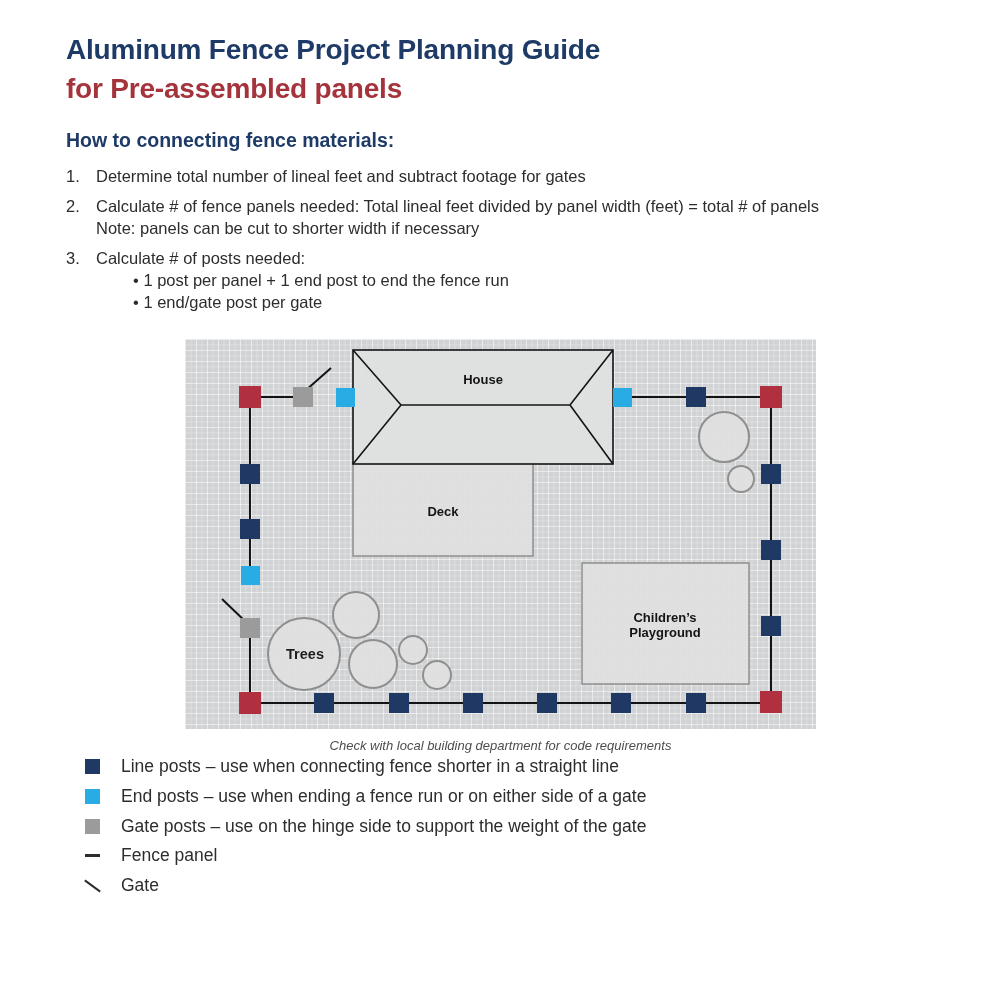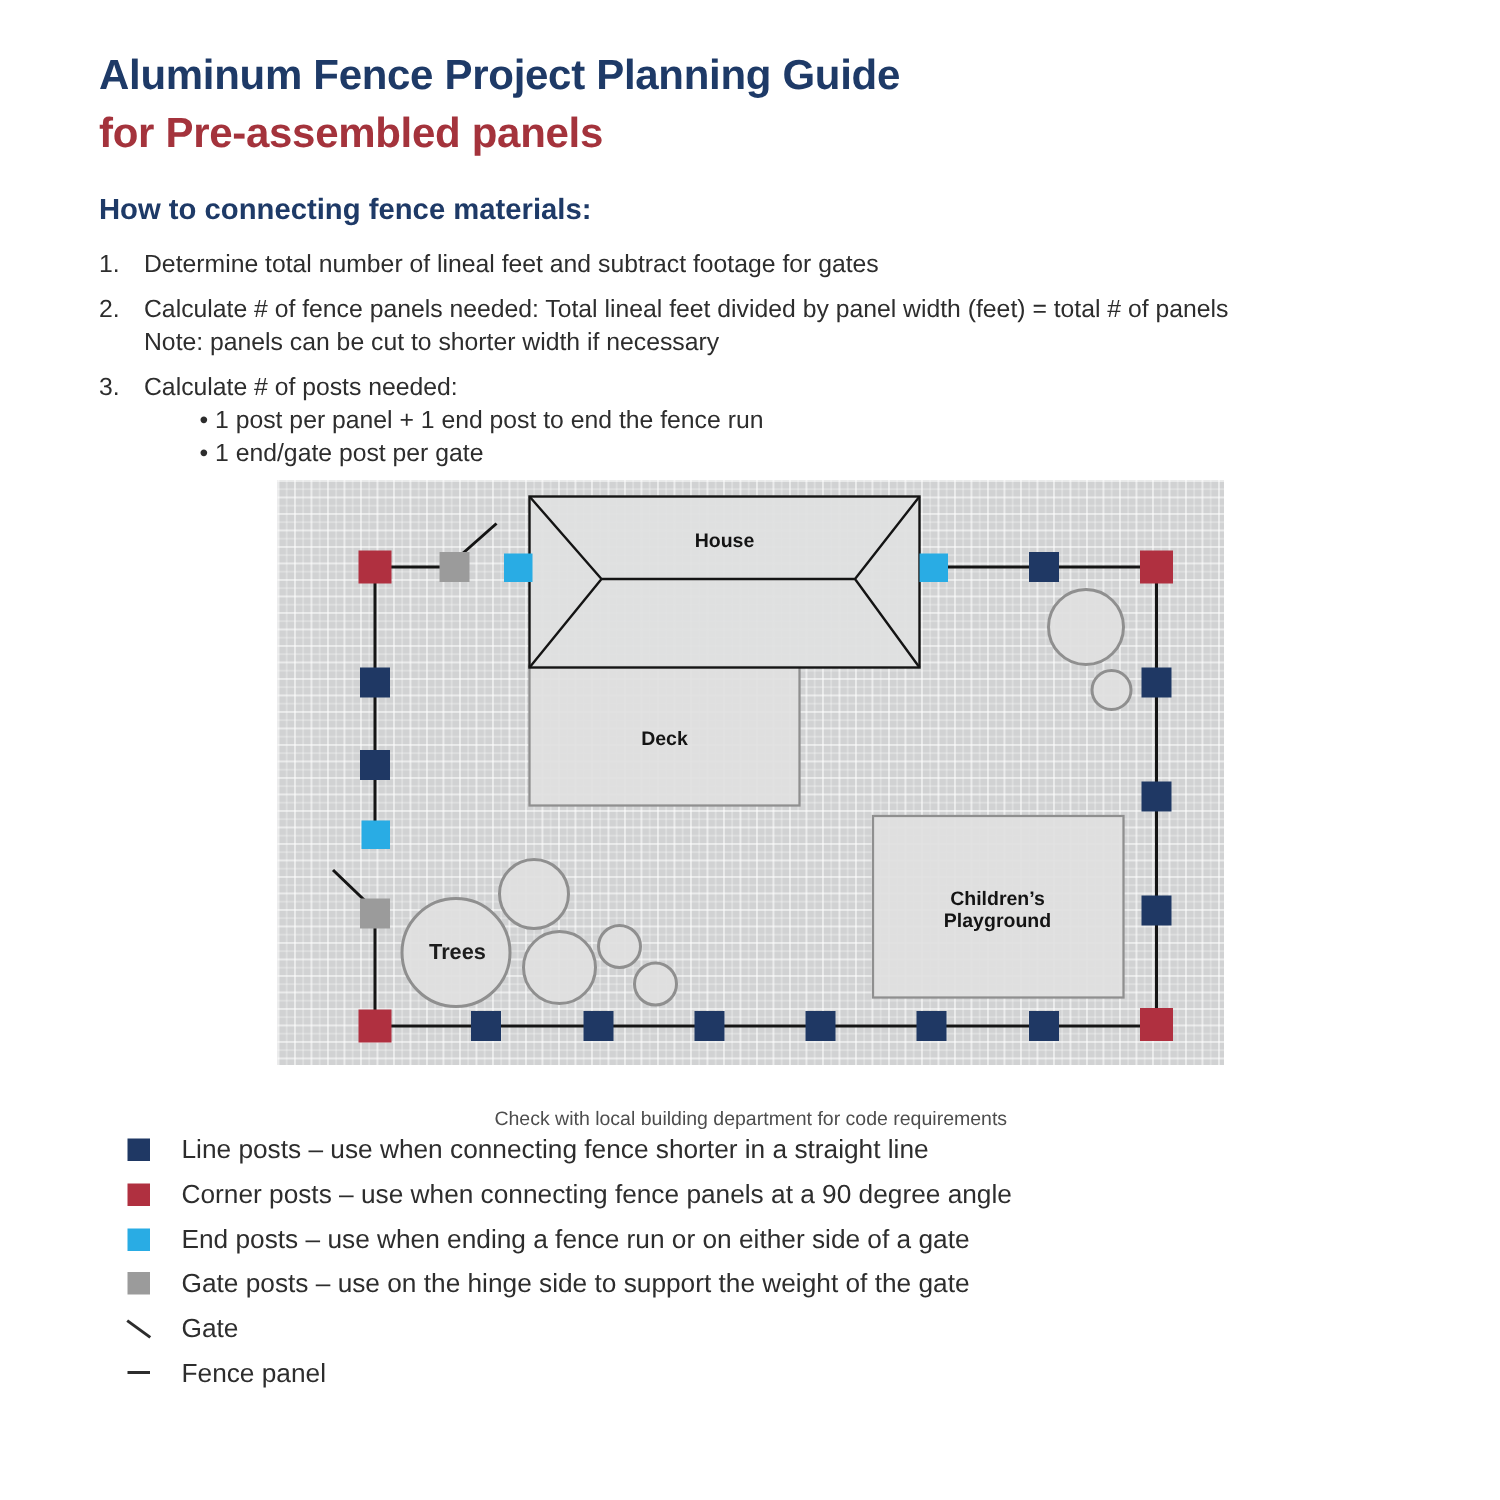--- a/index.html
+++ b/index.html
@@ -18,42 +18,42 @@
   .howto { position:absolute; left:66px; top:129px; width:900px; }
   .howto-heading { font-size:19.5px; font-weight:bold; color:var(--title-navy,#1e3a67); margin-bottom:13px; }
   .step { display:flex; font-size:16.5px; line-height:22px; margin-bottom:8px; }
   .step-num { width:30px; flex:none; }
   .step-body { flex:1; }
   .step-bullets { list-style:none; padding-left:37px; }
   .step-bullets li::before { content:"\2022\00a0"; }
 
   
   #diagram {
-    position:absolute; left:185px; top:320px; width:631px; height:390px;
+    position:absolute; left:185px; top:339px; width:631px; height:390px;
     background-color:#d1d2d3;
     background-image:
       linear-gradient(to right, rgba(255,255,255,0.38) 1px, transparent 1px),
       linear-gradient(to bottom, rgba(255,255,255,0.38) 1px, transparent 1px),
       linear-gradient(to right, rgba(255,255,255,0.26) 1px, transparent 1px),
       linear-gradient(to bottom, rgba(255,255,255,0.26) 1px, transparent 1px);
     background-size: 11px 11px, 11px 11px, 5.5px 5.5px, 5.5px 5.5px;
   }
   #site-svg { position:absolute; left:0; top:0; }
   #posts { position:absolute; left:0; top:0; width:100%; height:100%; }
   .post { position:absolute; }
   .post-line   { background:var(--line-post,#1f3864); }
   .post-corner { background:var(--corner-post,#b03040); }
   .post-end    { background:var(--end-post,#29ace4); }
   .post-gate   { background:var(--gate-post,#9b9b9b); }
 
   .dlabel { position:absolute; transform:translate(-50%,-50%); font-size:13px; font-weight:bold; color:#141414; text-align:center; white-space:nowrap; }
   .dlabel.trees { font-weight:bold; font-size:14.5px; color:#1d1d1d; }
   .playground-label { white-space:normal; line-height:15px; width:100px; }
 
-  .caption { position:absolute; left:185px; top:738px; width:631px; text-align:center; font-size:13px; color:#4d4d4d; }
+  .caption { position:absolute; left:185px; top:738px; width:631px; text-align:center; font-style:italic; font-size:13px; color:#4d4d4d; }
 
   
   #key { position:absolute; left:66px; top:752px; }
   .key-heading { font-size:21px; font-weight:bold; color:var(--title-navy,#1e3a67); margin-bottom:11px; }
   .key-row { display:flex; align-items:center; height:29.7px; font-size:17.5px; color:#2d2d2d; }
   .key-icon { width:15px; height:15px; margin:0 21px 0 19px; flex:none; position:relative; }
   .key-icon.line-post   { background:var(--line-post,#1f3864); }
   .key-icon.corner-post { background:var(--corner-post,#b03040); }
   .key-icon.end-post    { background:var(--end-post,#29ace4); }
   .key-icon.gate-post   { background:var(--gate-post,#9b9b9b); }
@@ -167,33 +167,29 @@
 
 <div class="caption">Check with local building department for code requirements</div>
 
 <div id="key">
   <div id="key-items">
       <div class="key-row">
         <span class="key-icon line-post"></span>
         <span>Line posts – use when connecting fence shorter in a straight line</span>
       </div>
       <div class="key-row">
-        <span class="key-icon corner-post"></span>
-        <span>Corner posts – use when connecting fence panels at a 90 degree angle</span>
-      </div>
-      <div class="key-row">
         <span class="key-icon end-post"></span>
         <span>End posts – use when ending a fence run or on either side of a gate</span>
       </div>
       <div class="key-row">
         <span class="key-icon gate-post"></span>
         <span>Gate posts – use on the hinge side to support the weight of the gate</span>
       </div>
       <div class="key-row">
+        <span class="key-icon fence-panel"></span>
+        <span>Fence panel</span>
+      </div>
+      <div class="key-row">
         <span class="key-icon gate"></span>
         <span>Gate</span>
-      </div>
-      <div class="key-row">
-        <span class="key-icon fence-panel"></span>
-        <span>Fence panel</span>
       </div>
     </div>
 </div>
 
 </body></html>

